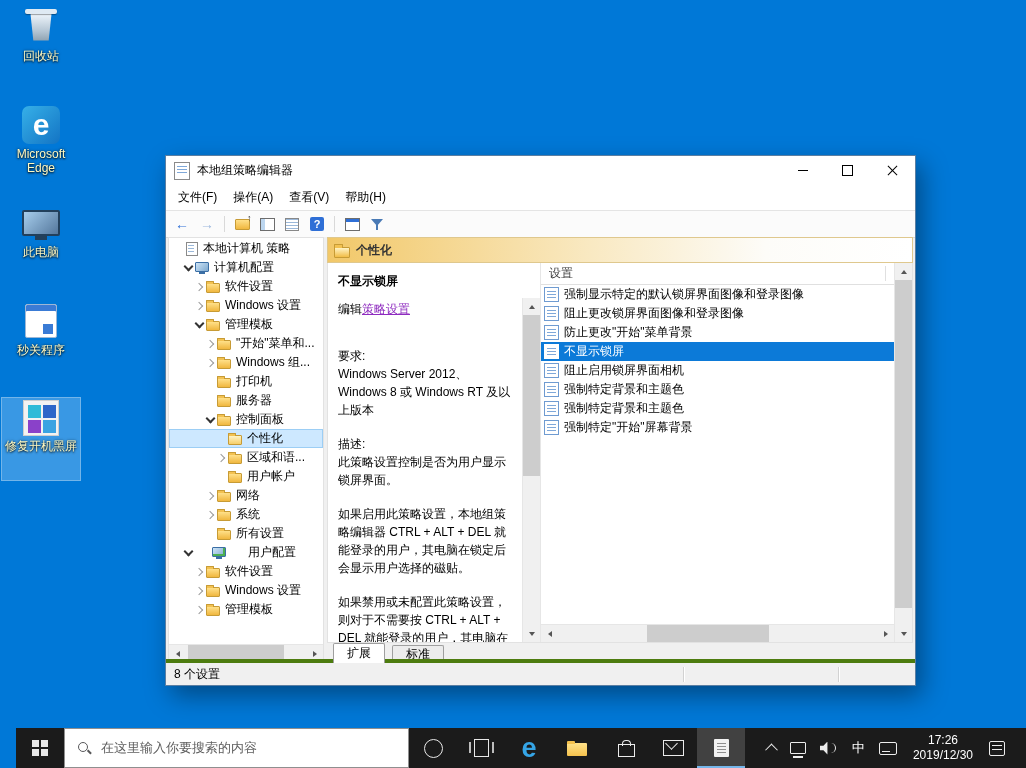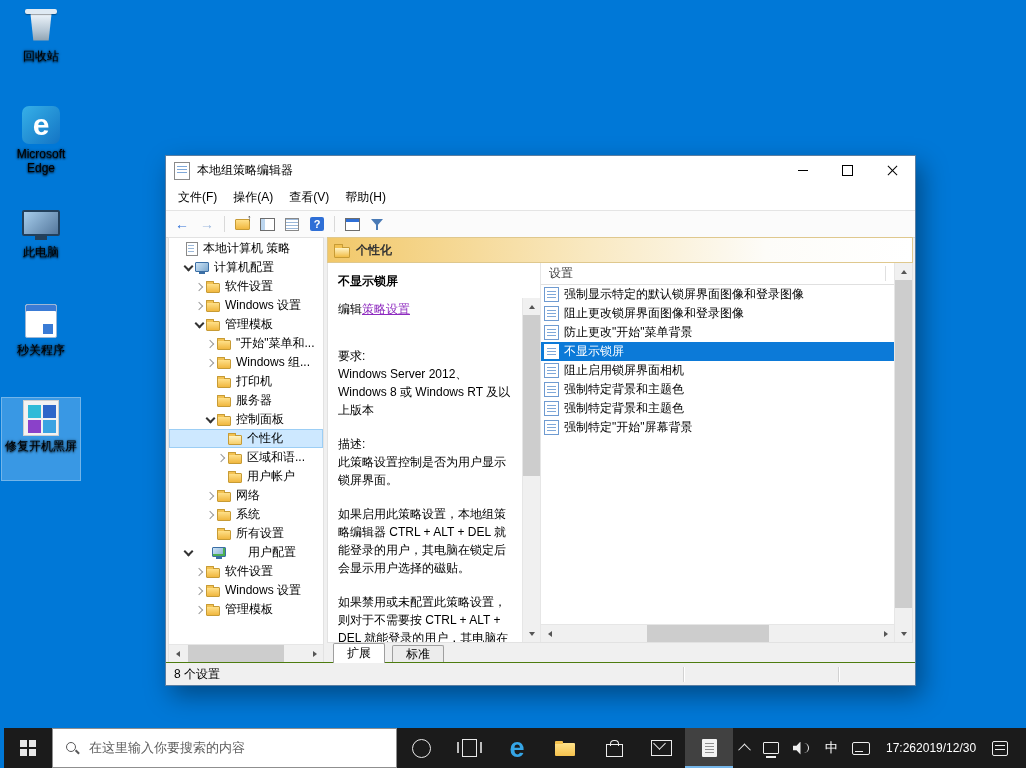--- a/index.html
+++ b/index.html
@@ -3,21 +3,21 @@
 <meta charset="utf-8">
 <style>
   html,body{margin:0;padding:0;}
   body{font-family:"Liberation Sans","DejaVu Sans",sans-serif;}
   #stage{position:relative;width:1026px;height:768px;background:#0078D7;overflow:hidden;}
 
   
   .d-grid{position:absolute;left:2px;top:6px;width:78px;display:flex;flex-direction:column;gap:16px;}
   .d-cell{height:80px;display:flex;flex-direction:column;align-items:center;justify-content:flex-start;padding-top:2px;}
   .d-cell.sel{background:rgba(150,205,250,.38);outline:1px solid rgba(255,255,255,.45);}
-  .d-label{margin-top:3px;font-size:12px;line-height:14px;color:#000000;text-align:center;
+  .d-label{margin-top:3px;font-size:12px;line-height:14px;color:#fef9c3;text-align:center;
            text-shadow:0 1px 2px rgba(0,0,0,.9),0 0 3px rgba(0,0,0,.6);max-width:76px;}
   .d-art{width:40px;height:38px;position:relative;display:flex;align-items:center;justify-content:center;}
   .i-recycle-bin::before{content:"";width:24px;height:27px;border-radius:2px;
       background:linear-gradient(180deg,#eef5fb,#b3c4d2 65%,#8fa2b1);
       clip-path:polygon(6% 0,94% 0,82% 100%,18% 100%);}
   .i-recycle-bin::after{content:"";position:absolute;top:1px;left:4px;width:32px;height:5px;
       background:#dfeaf3;border-radius:2px;box-shadow:0 1px 1px rgba(0,0,0,.35);}
   .i-edge{width:38px;height:38px;border-radius:7px;background:linear-gradient(135deg,#36b0e8,#1374c4);}
   .i-edge::before{content:"e";display:block;text-align:center;color:#fff;font-size:30px;font-weight:bold;line-height:38px;}
   .i-this-pc::before{content:"";width:34px;height:22px;border-radius:2px;border:2px solid #22405c;
@@ -140,26 +140,26 @@
   .li-ic::before{content:"";position:absolute;left:2px;top:3px;right:2px;height:8px;
       background:repeating-linear-gradient(#7fa8d9 0 1px,transparent 1px 3px);}
   .ls-row.sel .li-ic{border-color:#fff;}
   .settings-hscroll{position:relative;height:17px;flex:none;background:#f0f0f0;display:flex;border-top:1px solid #e6e6e6;}
 
   .tabstrip{height:20px;flex:none;background:#f0f0f0;display:flex;align-items:flex-end;padding-left:6px;gap:8px;}
   .vtab{height:17px;padding:0 13px;display:flex;align-items:center;background:#ececec;border:1px solid #9f9f9f;
       border-bottom:none;border-radius:2px 2px 0 0;margin-right:-1px;}
   .vtab.active{background:#fff;height:19px;position:relative;z-index:2;}
 
-  .statusbar{position:absolute;left:0;right:0;bottom:0;height:22px;background:#f0f0f0;border-top:1px solid #4d7c0f;
+  .statusbar{position:absolute;left:0;right:0;bottom:0;height:22px;background:#f0f0f0;border-top:4px solid #4d7c0f;
       display:flex;align-items:center;padding-left:8px;}
   .sb-sep{position:absolute;top:4px;bottom:3px;width:1px;background:#d2d2d2;box-shadow:1px 0 0 #fff;}
 
   
-  .taskbar{position:absolute;left:4px;right:0;bottom:0;height:40px;background:#1b1b1b;display:flex;align-items:stretch;}
+  .taskbar{position:absolute;left:16px;right:0;bottom:0;height:40px;background:#1b1b1b;display:flex;align-items:stretch;}
   .tb-start{width:48px;display:flex;align-items:center;justify-content:center;flex:none;}
   .win-logo{width:16px;height:16px;display:grid;grid-template-columns:7px 7px;grid-template-rows:7px 7px;gap:2px;}
   .win-logo span{background:#e8e8e8;display:block;}
   .tb-search{width:331px;flex:none;background:#fff;border:1px solid #8f8f8f;display:flex;align-items:center;gap:9px;padding-left:12px;}
   .mag{width:15px;height:15px;position:relative;flex:none;}
   .mag::before{content:"";position:absolute;left:1px;top:1px;width:8px;height:8px;border:1.5px solid #58585a;border-radius:50%;}
   .mag::after{content:"";position:absolute;left:10px;top:10px;width:5px;height:1.6px;background:#58585a;transform:rotate(45deg);}
   .tb-search-text{color:#5e5e5e;font-size:13px;white-space:nowrap;}
   .tb-buttons{display:flex;align-items:stretch;}
   .tb-btn{width:48px;display:flex;align-items:center;justify-content:center;position:relative;}
@@ -192,21 +192,21 @@
   .net-ic{width:14px;height:10px;border:1.7px solid #ededed;border-radius:1px;position:relative;}
   .net-ic::after{content:"";position:absolute;left:2px;right:2px;bottom:-5px;height:1.7px;background:#ededed;}
   .vol-ic{width:18px;height:15px;position:relative;}
   .vol-ic::before{content:"";position:absolute;left:0;top:1px;width:10px;height:13px;background:#ededed;
       clip-path:polygon(0 33%,35% 33%,75% 0,75% 100%,35% 67%,0 67%);}
   .vol-ic::after{content:"";position:absolute;right:2px;top:2px;width:5px;height:10px;
       border-right:1.7px solid #ededed;border-radius:0 7px 7px 0;}
   .ime-txt{font-size:13px;}
   .kbd-ic{width:16px;height:11px;border:1.6px solid #ededed;border-radius:2px;position:relative;}
   .kbd-ic::before{content:"";position:absolute;left:2px;bottom:1.5px;width:8px;height:1.5px;background:#ededed;}
-  .clock{flex-direction:row;font-size:12px;line-height:15px;text-align:center;padding:0 9px;}
+  .clock{flex-direction:column;font-size:12px;line-height:15px;text-align:center;padding:0 9px;}
   .ac-ic{width:14px;height:13px;border:1.7px solid #ededed;border-radius:2px;position:relative;}
   .ac-ic::before{content:"";position:absolute;left:2px;right:2px;top:3px;height:6px;
       background:repeating-linear-gradient(#ededed 0 1.4px,transparent 1.4px 3.8px);}
 </style>
 </head>
 <body>
 
 <div id="stage">
 
   <div class="d-grid">

